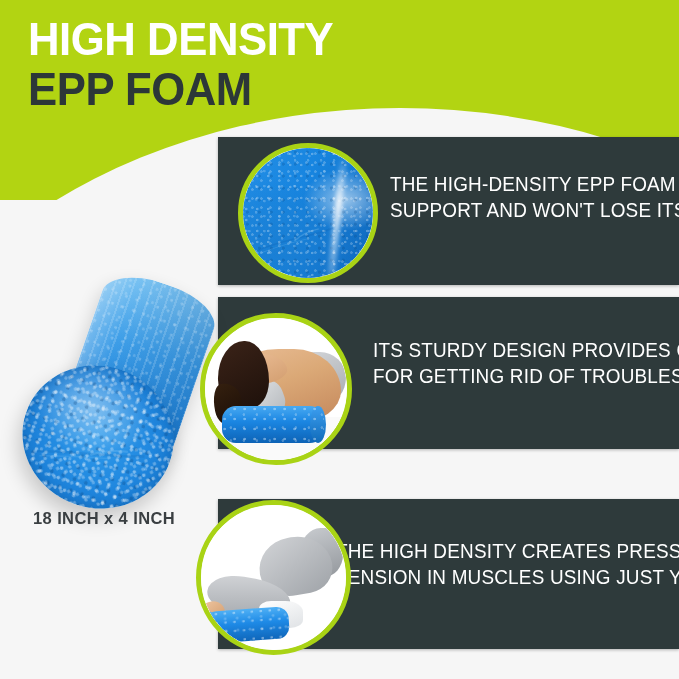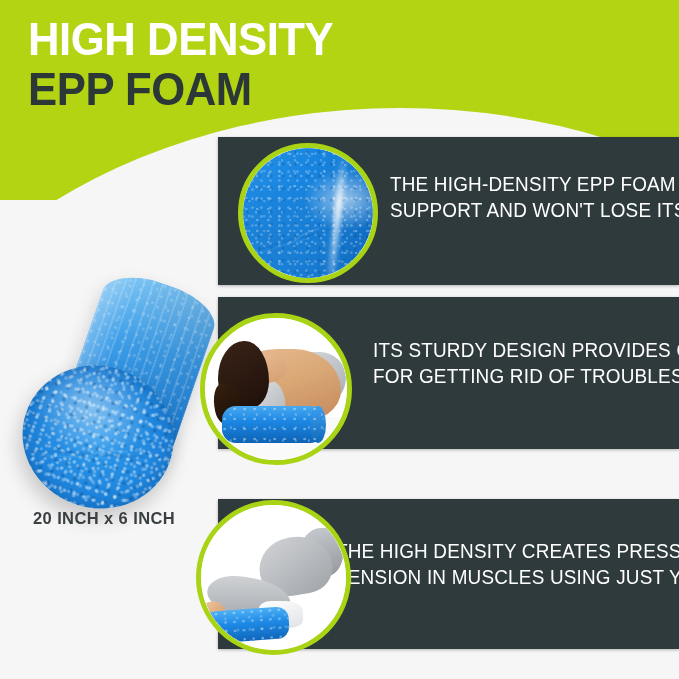--- a/index.html
+++ b/index.html
@@ -319,15 +319,15 @@
   <div class="product">
     <div class="prod-body"></div>
     <div class="prod-cap"></div>
     <svg class="prod-emboss" viewBox="0 0 120 46">
       <path d="M6 36 C24 30 48 24 74 17 C88 13 100 10 114 5" stroke="#0b5ba8" stroke-width="2.6" fill="none" opacity="0.5"></path>
       <path d="M60 22 C70 14 82 9 96 6" stroke="#a9dbfa" stroke-width="2.2" fill="none" opacity="0.55"></path>
       <path d="M10 40 C30 33 54 26 80 19" stroke="#a9dbfa" stroke-width="1.5" fill="none" opacity="0.4"></path>
     </svg>
   </div>
 
-  <div class="size-label">20 INCH x 6 INCH</div>
+  <div class="size-label">18 INCH x 4 INCH</div>
 
 </div>
 
 </body></html>

